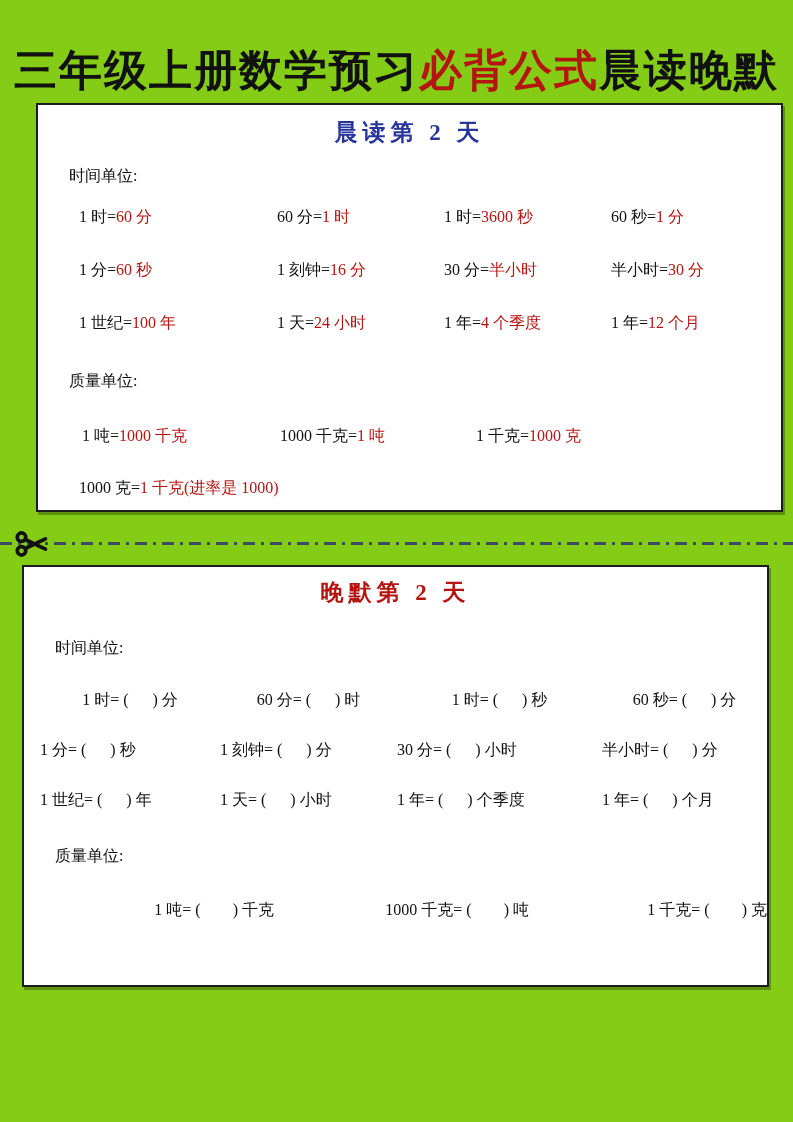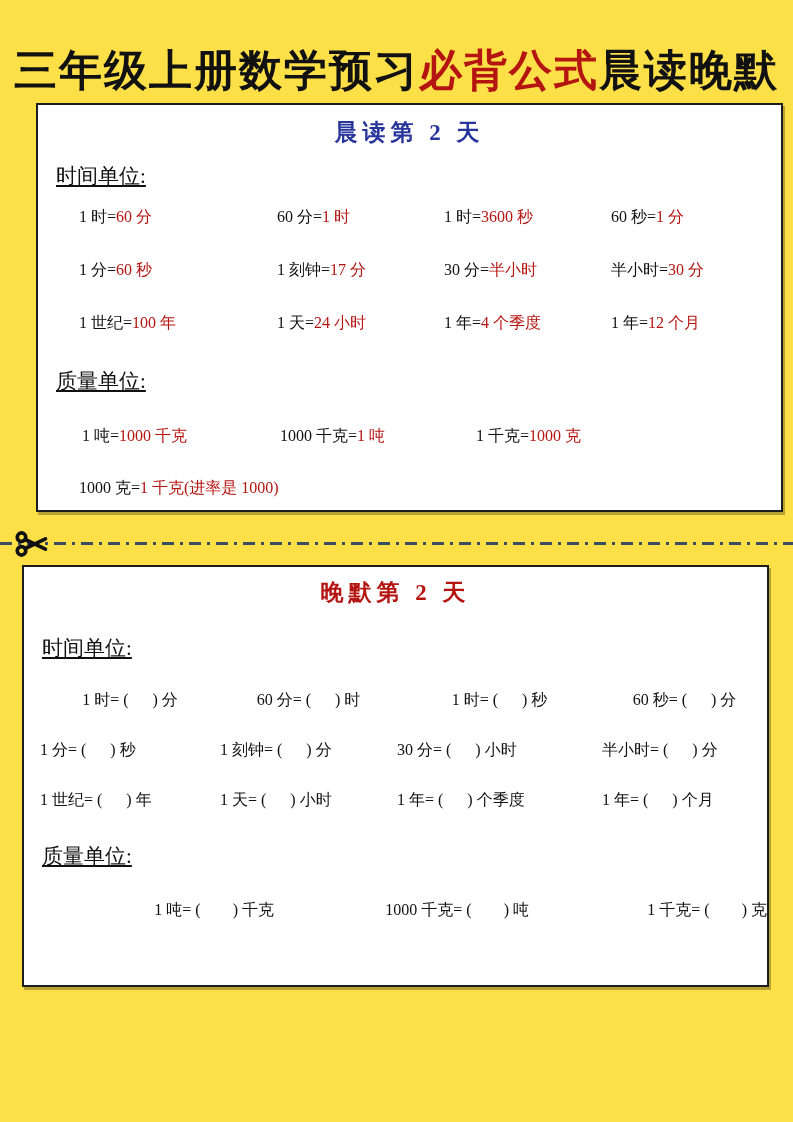--- a/index.html
+++ b/index.html
@@ -3,21 +3,21 @@
 <meta charset="utf-8">
 <style>
   :root{
     --red:#b51511;
     --blue:#27359c;
     --line:#3c4d63;
     --border:#1d1d1d;
   }
   html,body{margin:0;padding:0;background:#fff;}
   .page{
-    position:relative;width:793px;height:1122px;background:#fde047;
+    position:relative;width:793px;height:1122px;background:#84cc16;
     font-family:"Liberation Serif","DejaVu Serif",serif;color:#111;
     overflow:hidden;
   }
   .title{
     position:absolute;top:42px;left:0;width:100%;
     text-align:center;font-size:43px;font-weight:bold;
     letter-spacing:2px;white-space:nowrap;margin:0;
   }
   .title .hl{color:var(--red);}
   .box{
@@ -26,21 +26,21 @@
     box-shadow:2px 3px 0 rgba(0,0,0,0.28);
   }
   #morning-box{top:103px;height:409px;margin-left:14px;}
   #evening-box{top:565px;height:422px;}
   .box-heading{
     text-align:center;font-size:23px;font-weight:bold;letter-spacing:5px;
     height:32px;line-height:32px;
   }
   #morning-box .box-heading{margin-top:12px;color:var(--blue);}
   #evening-box .box-heading{margin-top:10px;color:var(--red);}
-  .section-label{font-size:21px;height:30px;line-height:30px;padding-left:18px;text-decoration:underline;}
+  .section-label{font-size:16px;height:30px;line-height:30px;padding-left:31px;}
   #morning-box .section-label.first{margin-top:12px;}
   #morning-box .section-label.second{margin-top:16px;}
   #evening-box .section-label.first{margin-top:24px;}
   #evening-box .section-label.second{margin-top:16px;}
   .frow{
     display:grid;align-items:center;font-size:16px;white-space:pre;
   }
   .frow .item{white-space:pre;}
   .v{color:var(--red);}
   
@@ -76,21 +76,21 @@
     <div class="section-label first">时间单位:</div>
 
     <div class="frow mt4">
       <span class="item"><span>1 时=</span><span class="v">60 分</span></span>
       <span class="item"><span>60 分=</span><span class="v">1 时</span></span>
       <span class="item"><span>1 时=</span><span class="v">3600 秒</span></span>
       <span class="item"><span>60 秒=</span><span class="v">1 分</span></span>
     </div>
     <div class="frow mt4">
       <span class="item"><span>1 分=</span><span class="v">60 秒</span></span>
-      <span class="item"><span>1 刻钟=</span><span class="v">17 分</span></span>
+      <span class="item"><span>1 刻钟=</span><span class="v">16 分</span></span>
       <span class="item"><span>30 分=</span><span class="v">半小时</span></span>
       <span class="item"><span>半小时=</span><span class="v">30 分</span></span>
     </div>
     <div class="frow mt4">
       <span class="item"><span>1 世纪=</span><span class="v">100 年</span></span>
       <span class="item"><span>1 天=</span><span class="v">24 小时</span></span>
       <span class="item"><span>1 年=</span><span class="v">4 个季度</span></span>
       <span class="item"><span>1 年=</span><span class="v">12 个月</span></span>
     </div>
 

